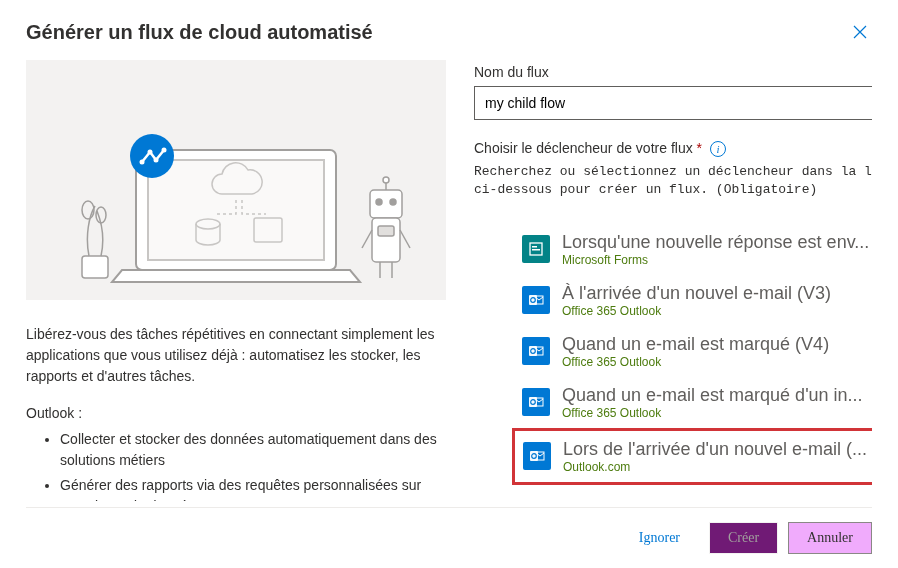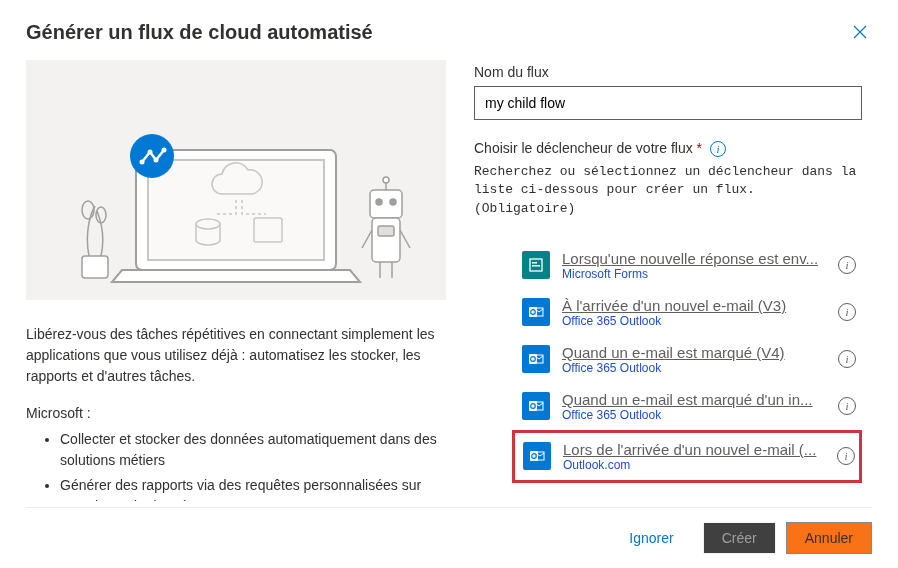--- a/index.html
+++ b/index.html
@@ -158,70 +158,70 @@
     width: 28px; height: 28px;
     border-radius: 2px;
     flex-shrink: 0;
     display: flex; align-items: center; justify-content: center;
     background: #0078d4;
   }
   .trigger-icon.forms { background: #038387; }
   .trigger-icon svg { width: 16px; height: 16px; }
   .trigger-text { flex: 1; min-width: 0; }
   .trigger-title {
-    font-size: 15px;
+    font-size: 18px;
     color: #605e5c;
     white-space: nowrap;
     overflow: hidden;
     text-overflow: ellipsis;
-    text-decoration: underline;
   }
   .trigger-sub {
     font-size: 12px;
-    color: #1d4ed8;
+    color: #4d7c0f;
   }
   .trigger-info {
     width: 18px; height: 18px;
     border: 1px solid #605e5c;
     border-radius: 50%;
     color: #605e5c;
     font-size: 11px;
     display: flex; align-items: center; justify-content: center;
     font-style: italic;
     font-family: Georgia, serif;
     flex-shrink: 0;
   }
   .footer {
     display: flex;
     justify-content: flex-end;
     gap: 10px;
     padding: 14px 0 14px 0;
     border-top: 1px solid #edebe9;
     margin-top: 6px;
+    font-family: Liberation Serif, serif;
   }
   .btn {
     height: 32px;
     padding: 0 18px;
     font-size: 14px;
     font-family: inherit;
     cursor: pointer;
   }
   .btn-link {
     border: none;
     background: transparent;
     color: #0078d4;
     border: 1px solid transparent;
   }
   .btn-default {
-    background: #f97316;
+    background: #f0abfc;
     border: 1px solid #8a8886;
     color: #323130;
   }
   .btn-default.disabled {
-    background: #404040;
+    background: #701a75;
     border: 1px solid #f3f2f1;
     color: #a19f9d;
     cursor: default;
   }
 </style>
 </head>
 <body>
 
 <div class="dialog">
 
@@ -279,21 +279,21 @@
             <rect x="346" y="158" width="28" height="44" rx="4"></rect>
             <rect x="352" y="166" width="16" height="10" rx="2" fill="#e1dfdd"></rect>
             <line x1="346" y1="170" x2="336" y2="188"></line>
             <line x1="374" y1="170" x2="384" y2="188"></line>
             <line x1="354" y1="202" x2="354" y2="218"></line>
             <line x1="366" y1="202" x2="366" y2="218"></line>
           </g>
         </svg>
       </div>
       <p class="left-desc">Libérez-vous des tâches répétitives en connectant simplement les applications que vous utilisez déjà : automatisez les stocker, les rapports et d'autres tâches.</p>
-      <p class="examples-label">Microsoft :</p>
+      <p class="examples-label">Outlook :</p>
       <ul>
         <li>Collecter et stocker des données automatiquement dans des solutions métiers</li>
         <li>Générer des rapports via des requêtes personnalisées sur votre base de données SQL</li>
       </ul>
     </div>
 
     <div class="right">
       <div class="right-inner">
         <div class="field-label">Nom du flux</div>
         <input class="flow-name-input" type="text" value="my child flow" style="">

